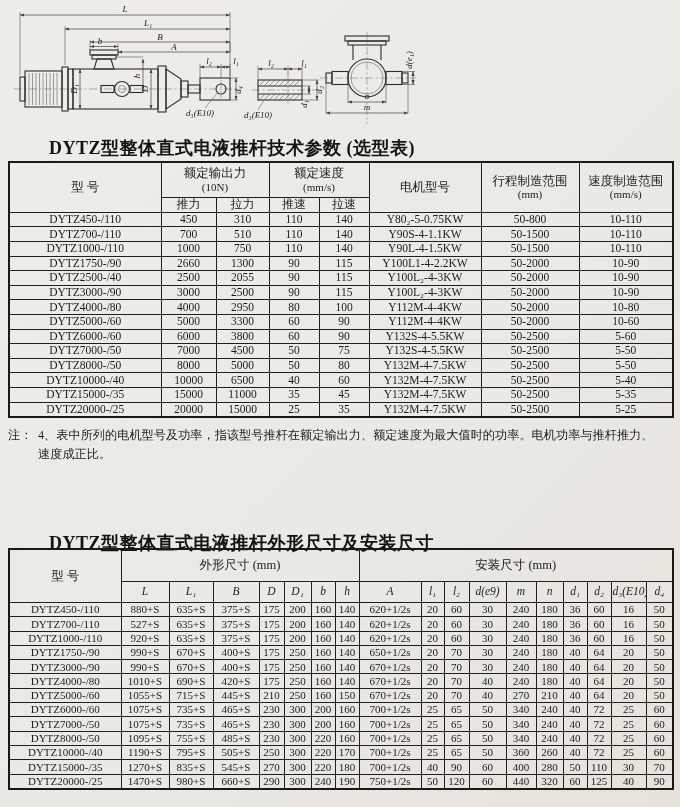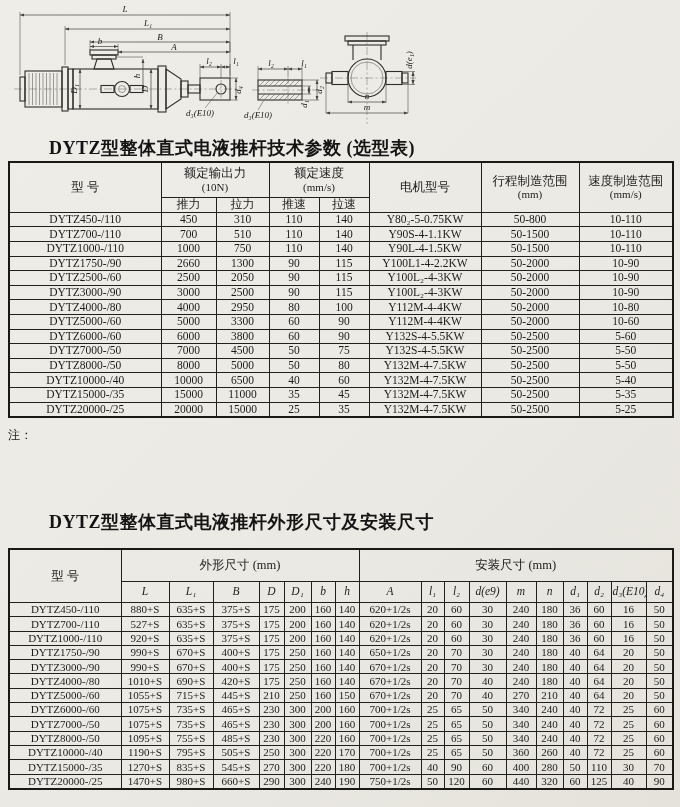--- a/index.html
+++ b/index.html
@@ -21,21 +21,21 @@
   .ext{stroke:#45433e;stroke-width:0.55;fill:none;}
   .dlab{font:italic 9px "Liberation Serif","DejaVu Serif",serif;fill:#22211f;}
   
   .sec-title{
     position:absolute;left:8px;
     font-size:18px;font-weight:bold;letter-spacing:0.5px;color:#141414;
     white-space:nowrap;
     margin-left:41px;
   }
   #title1{top:136px;}
-  #title2{top:510px;}
+  #title2{top:531px;}
   
   table{border-collapse:collapse;table-layout:fixed;background:transparent;border:2px solid #1a1916;}
   th,td{
     border:1px solid #21201d;
     text-align:center;vertical-align:middle;
     padding:0 1px;font-weight:normal;
     overflow:hidden;white-space:nowrap;line-height:1.15;
   }
   #table1{position:absolute;top:161px;left:8px;width:664px;}
   #table1 th.group{height:34px;font-size:12.5px;}
@@ -243,23 +243,23 @@
           <td class="model">DYTZ1750-/90</td>
           <td>2660</td>
           <td>1300</td>
           <td>90</td>
           <td>115</td>
           <td>Y100L1-4-2.2KW</td>
           <td>50-2000</td>
           <td>10-90</td>
         </tr>
         <tr>
-          <td class="model">DYTZ2500-/60</td>
+          <td class="model">DYTZ2500-/40</td>
           <td>2500</td>
-          <td>2050</td>
+          <td>2055</td>
           <td>90</td>
           <td>115</td>
           <td>Y100L₂-4-3KW</td>
           <td>50-2000</td>
           <td>10-90</td>
         </tr>
         <tr>
           <td class="model">DYTZ3000-/90</td>
           <td>3000</td>
           <td>2500</td>
@@ -348,20 +348,21 @@
           <td>Y132M-4-7.5KW</td>
           <td>50-2500</td>
           <td>5-25</td>
         </tr>
       </tbody>
   </table>
 
   <div id="notes">
     <div class="wrap">
       <span class="prefix">注：</span>
+      <p class="note-item">4、表中所列的电机型号及功率，指该型号推杆在额定输出力、额定速度为最大值时的功率。电机功率与推杆推力、 速度成正比。</p>
     </div>
   </div>
 
   <div id="title2" class="sec-title">DYTZ型整体直式电液推杆外形尺寸及安装尺寸</div>
 
   <table id="table2">
     <colgroup>
       <col style="width:112px">
         <col style="width:48px">
         <col style="width:44px">

